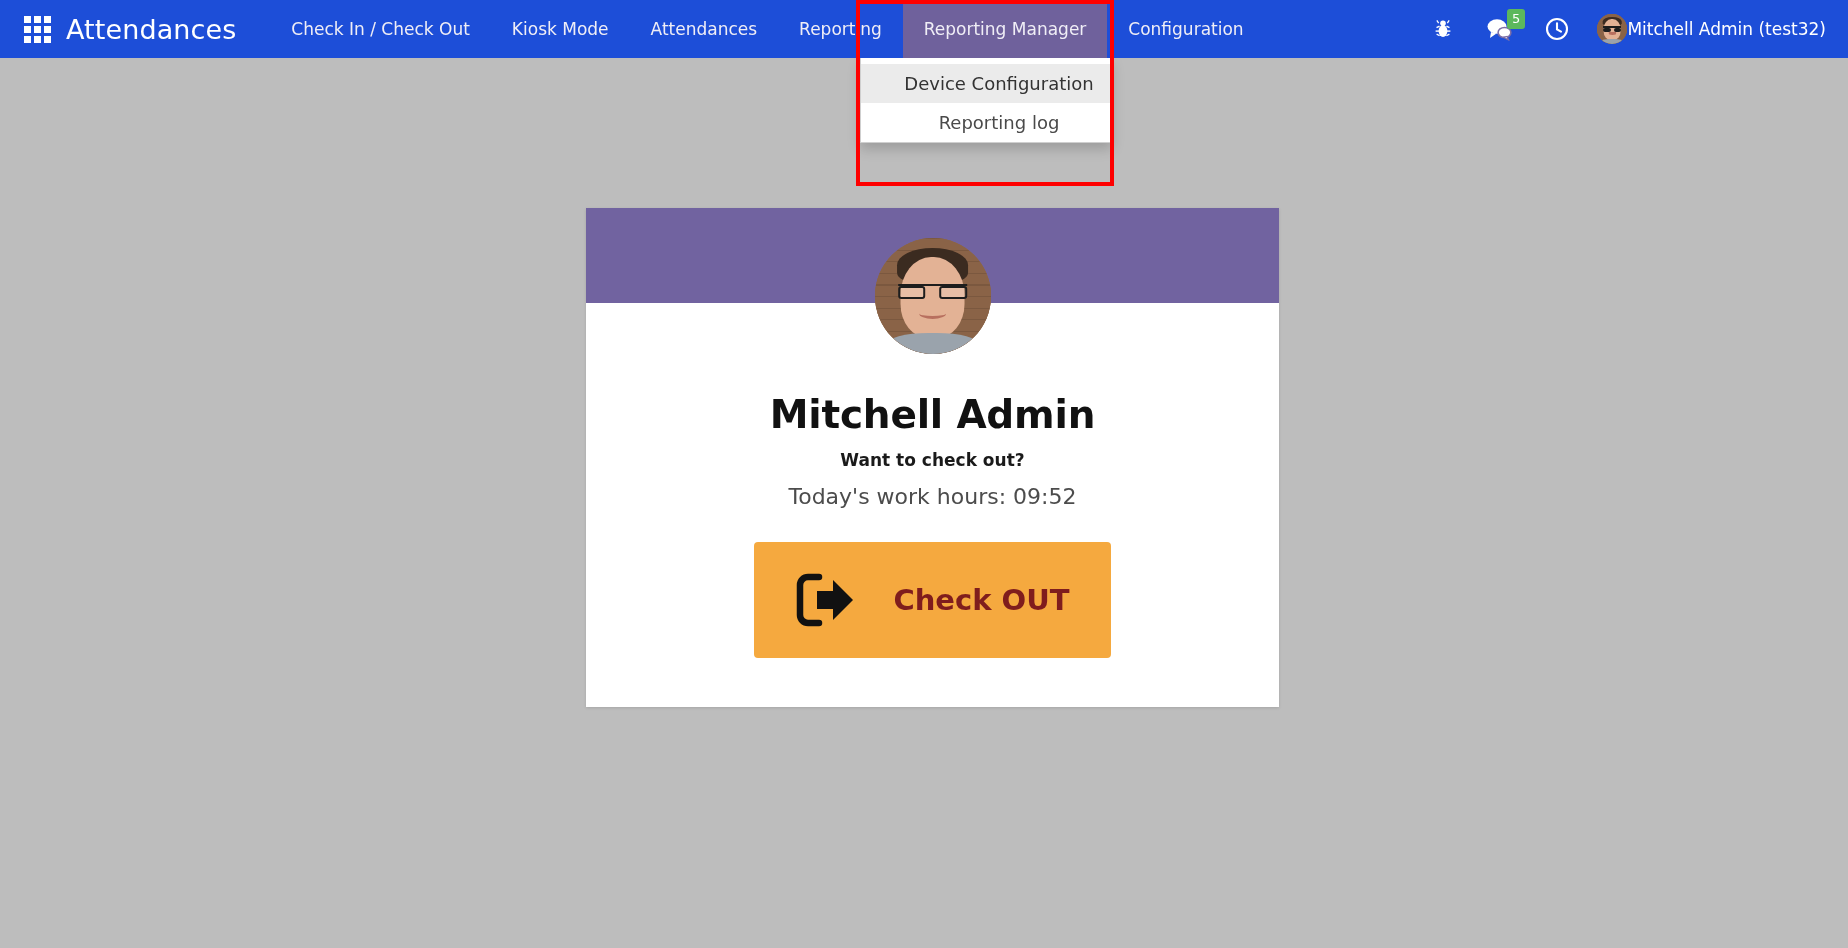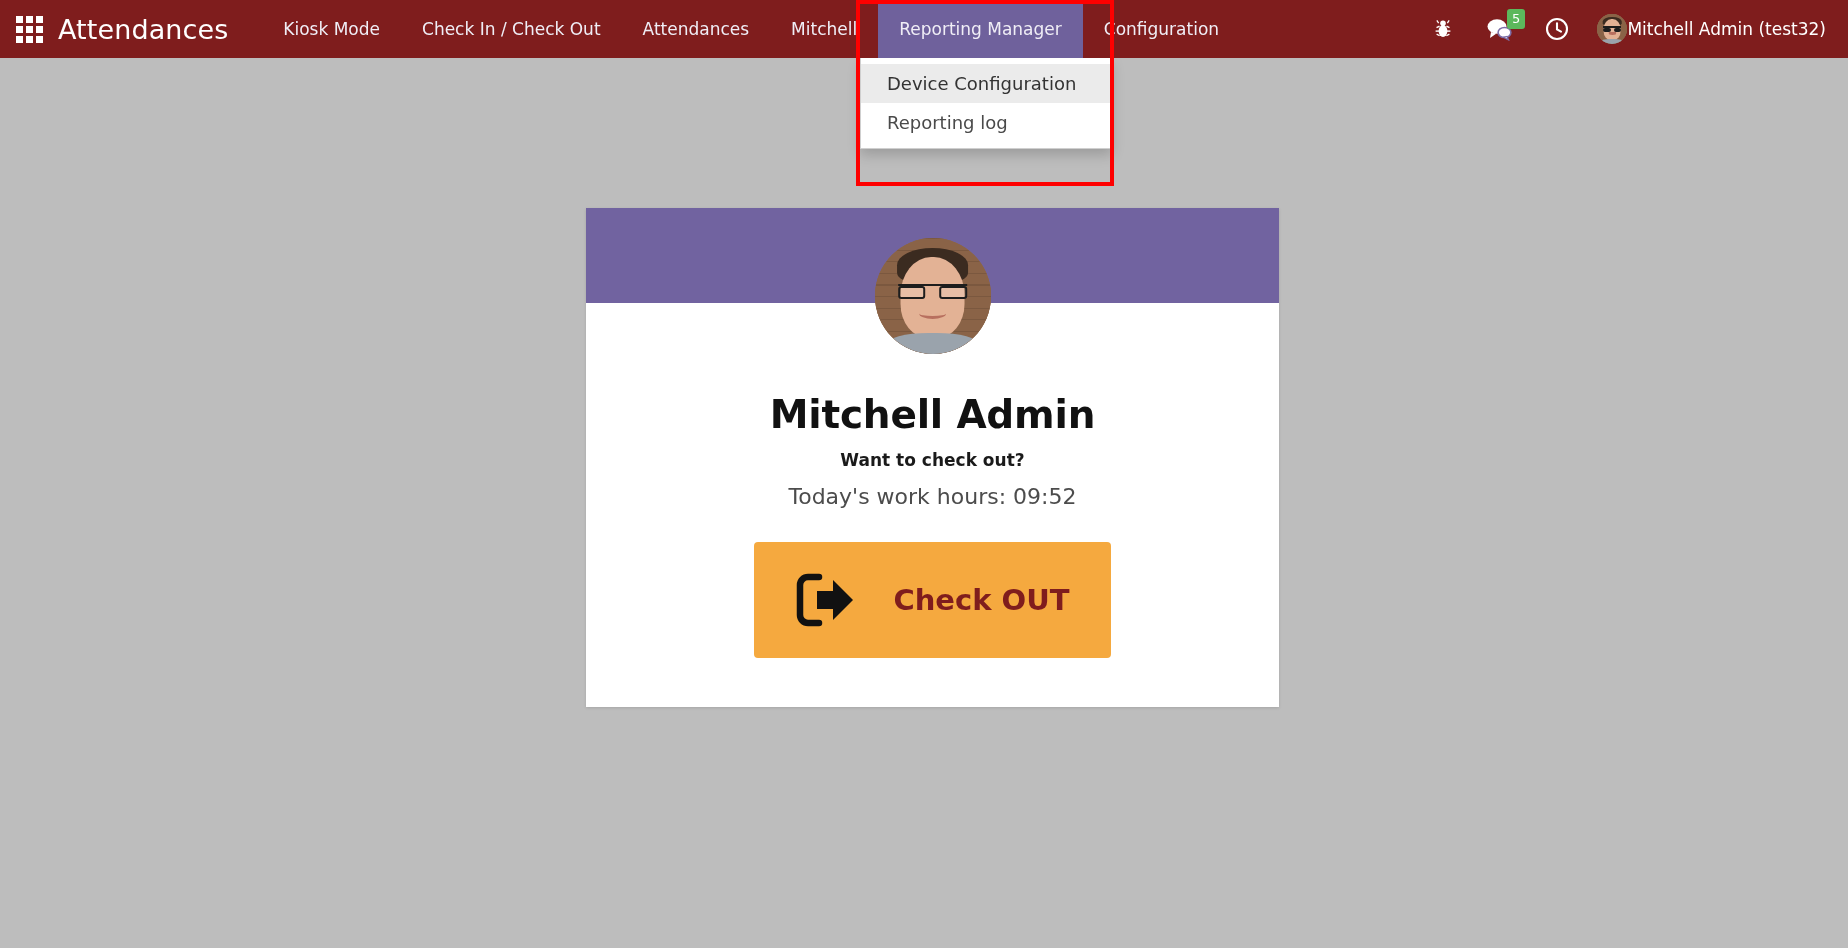--- a/index.html
+++ b/index.html
@@ -11,24 +11,25 @@
     background: #bdbdbd;
     font-family: "DejaVu Sans", "Liberation Sans", sans-serif;
   }
 
   
   .navbar {
     position: absolute;
     top: 0; left: 0;
     width: 1848px;
     height: 58px;
-    background: #7f1d1d;
+    background: #1d4ed8;
     display: flex;
     align-items: stretch;
     z-index: 30;
+    padding-left: 8px;
   }
   .apps-toggle {
     width: 58px;
     display: flex;
     align-items: center;
     justify-content: center;
     cursor: pointer;
   }
   .apps-grid {
     display: grid;
@@ -120,22 +121,23 @@
   
   .dropdown {
     position: absolute;
     top: 58px;
     left: 860px;
     width: 252px;
     background: #ffffff;
     border: 1px solid #cfcfcf;
     border-top: none;
     box-shadow: 0 6px 12px rgba(0,0,0,0.175);
-    padding: 6px 0 6px 0;
+    padding: 6px 0 0 0;
     z-index: 29;
+    text-align: center;
   }
   .dropdown-item {
     display: block;
     padding: 9px 0 9px 26px;
     font-size: 18px;
     color: #4a4a4a;
     cursor: pointer;
     white-space: nowrap;
   }
   .dropdown-item.hovered {
@@ -308,30 +310,30 @@
       <span></span>
         <span></span>
         <span></span>
     </div>
   </div>
 
   <div class="brand">Attendances</div>
 
   <div class="menu-items">
     <div class="menu-item">
+      <span>Check In / Check Out</span>
+    </div>
+    <div class="menu-item">
       <span>Kiosk Mode</span>
-    </div>
-    <div class="menu-item">
-      <span>Check In / Check Out</span>
     </div>
     <div class="menu-item">
       <span>Attendances</span>
     </div>
     <div class="menu-item">
-      <span>Mitchell</span>
+      <span>Reporting</span>
     </div>
     <div class="menu-item active">
       <span>Reporting Manager</span>
     </div>
     <div class="menu-item">
       <span>Configuration</span>
     </div>
   </div>
 
   <div class="nav-right">

